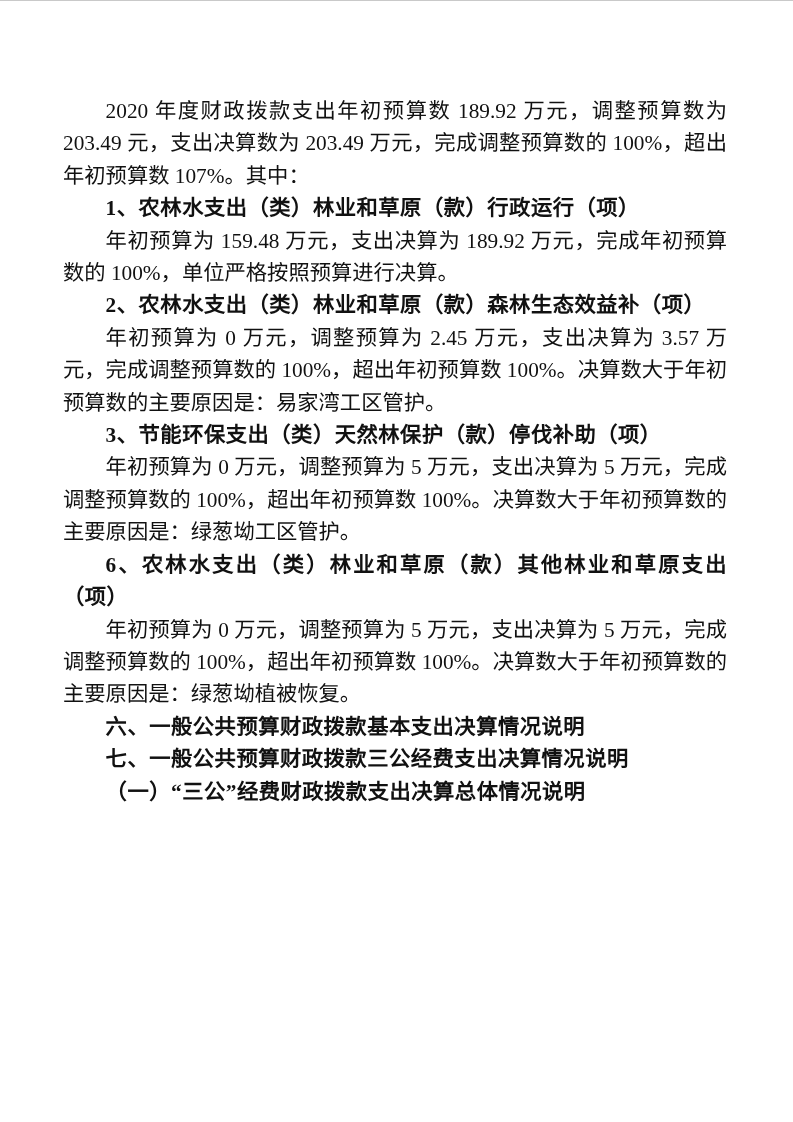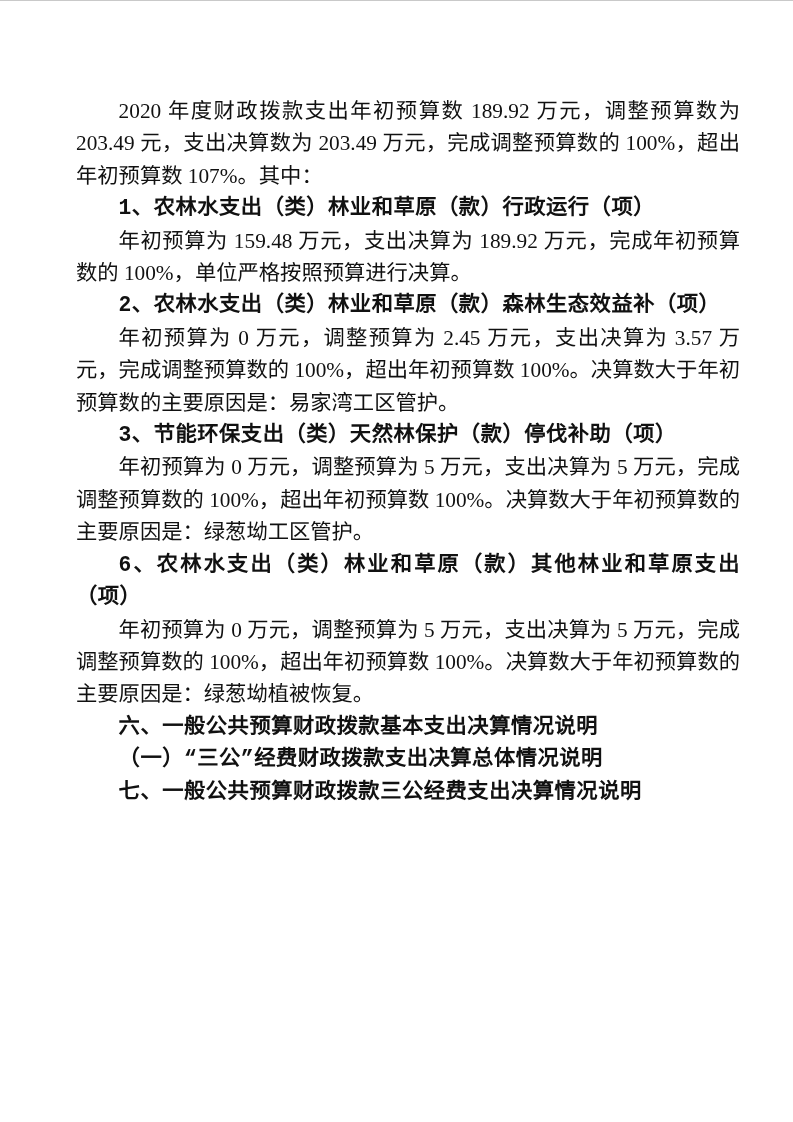--- a/index.html
+++ b/index.html
@@ -14,53 +14,53 @@
     margin: 0 auto;
     background: #ffffff;
     overflow: hidden;
     border-top: 1px solid #c9c9c9; 
     box-sizing: border-box;
     color: #111111;
   }
   .doc-content {
     position: absolute;
     top: 94px;
-    left: 76px;
+    left: 63px;
     width: 664px;
     font-family: "Liberation Serif", "DejaVu Serif", serif;
     font-size: 21.3px;
     line-height: 32.4px;
     text-align: justify;
     text-justify: inter-ideograph;
   }
   .doc-content p {
     margin: 0;
     padding: 0;
     text-indent: 2em;
   }
   .doc-content p.body {
     font-weight: 400;
   }
   .doc-content p.heading {
-    font-family: Liberation Mono, monospace;
+    font-family: Liberation Serif, serif;
     font-weight: 700;
     letter-spacing: 0.5px;
   }
 </style>
 </head>
 <body>
 
 <div class="page">
   <div class="doc-content">
     <p class="body">2020 年度财政拨款支出年初预算数 189.92 万元，调整预算数为 203.49 元，支出决算数为 203.49 万元，完成调整预算数的 100%，超出年初预算数 107%。其中：</p>
     <p class="heading">1、农林水支出（类）林业和草原（款）行政运行（项）</p>
     <p class="body">年初预算为 159.48 万元，支出决算为 189.92 万元，完成年初预算数的 100%，单位严格按照预算进行决算。</p>
     <p class="heading">2、农林水支出（类）林业和草原（款）森林生态效益补（项）</p>
     <p class="body">年初预算为 0 万元，调整预算为 2.45 万元，支出决算为 3.57 万元，完成调整预算数的 100%，超出年初预算数 100%。决算数大于年初预算数的主要原因是：易家湾工区管护。</p>
     <p class="heading">3、节能环保支出（类）天然林保护（款）停伐补助（项）</p>
     <p class="body">年初预算为 0 万元，调整预算为 5 万元，支出决算为 5 万元，完成调整预算数的 100%，超出年初预算数 100%。决算数大于年初预算数的主要原因是：绿葱坳工区管护。</p>
     <p class="heading">6、农林水支出（类）林业和草原（款）其他林业和草原支出（项）</p>
     <p class="body">年初预算为 0 万元，调整预算为 5 万元，支出决算为 5 万元，完成调整预算数的 100%，超出年初预算数 100%。决算数大于年初预算数的主要原因是：绿葱坳植被恢复。</p>
     <p class="heading">六、一般公共预算财政拨款基本支出决算情况说明</p>
+    <p class="heading">七、一般公共预算财政拨款三公经费支出决算情况说明</p>
     <p class="heading">（一）“三公”经费财政拨款支出决算总体情况说明</p>
-    <p class="heading">七、一般公共预算财政拨款三公经费支出决算情况说明</p>
   </div>
 </div>
 
 </body></html>

